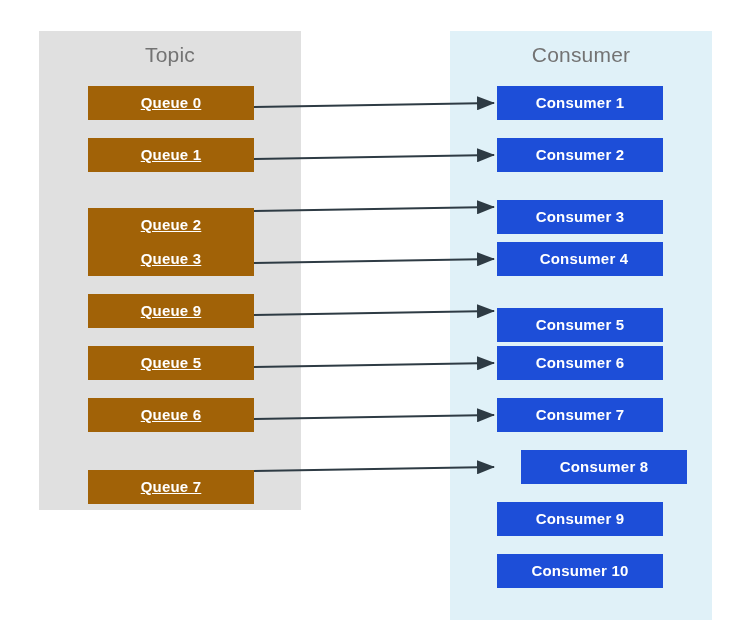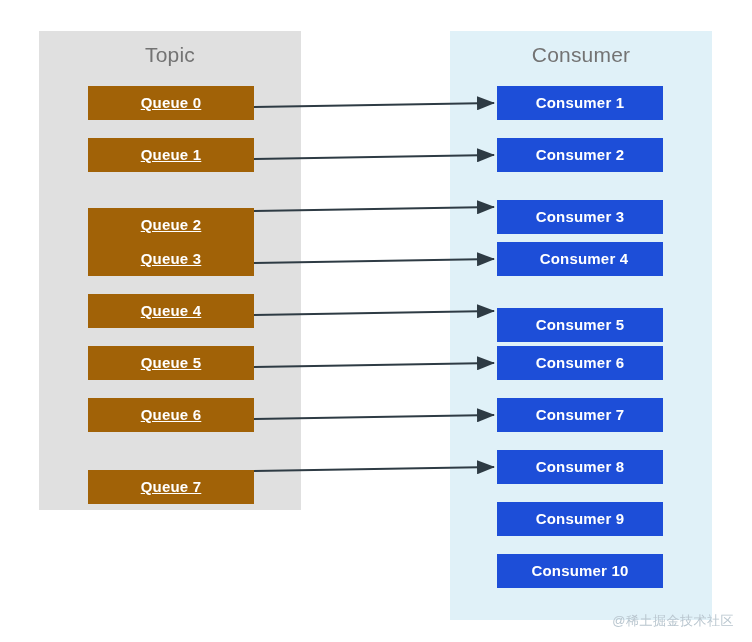--- a/index.html
+++ b/index.html
@@ -97,34 +97,34 @@
 
   <div class="panel" id="consumer-panel">
     <div class="panel-title">Consumer</div>
   </div>
 
   <div id="queue-nodes">
       <div class="node queue-node" style="top: 86px;">Queue 0</div>
       <div class="node queue-node" style="top: 138px;">Queue 1</div>
       <div class="node queue-node" style="top: 208px;">Queue 2</div>
       <div class="node queue-node" style="top: 242px;">Queue 3</div>
-      <div class="node queue-node" style="top: 294px;">Queue 4</div>
+      <div class="node queue-node" style="top: 294px;">Queue 9</div>
       <div class="node queue-node" style="top: 346px;">Queue 5</div>
       <div class="node queue-node" style="top: 398px;">Queue 6</div>
       <div class="node queue-node" style="top: 470px;">Queue 7</div>
     </div>
   <div id="consumer-nodes">
       <div class="node consumer-node" style="top: 86px;">Consumer 1</div>
       <div class="node consumer-node" style="top: 138px;">Consumer 2</div>
       <div class="node consumer-node" style="top: 190px; margin-top: 10px;">Consumer 3</div>
       <div class="node consumer-node" style="top: 242px; padding-left: 8px;">Consumer 4</div>
       <div class="node consumer-node" style="top: 308px;">Consumer 5</div>
       <div class="node consumer-node" style="top: 346px;">Consumer 6</div>
       <div class="node consumer-node" style="top: 398px;">Consumer 7</div>
-      <div class="node consumer-node" style="top: 450px;">Consumer 8</div>
+      <div class="node consumer-node" style="top: 450px; margin-left: 24px;">Consumer 8</div>
       <div class="node consumer-node" style="top: 502px;">Consumer 9</div>
       <div class="node consumer-node" style="top: 554px;">Consumer 10</div>
     </div>
 
   <svg id="arrow-layer" viewBox="0 0 752 642" width="752" height="642" xmlns="http://www.w3.org/2000/svg">
     <defs>
       <marker id="arrowhead" markerWidth="9" markerHeight="7" refX="8.5" refY="3.5" orient="auto" markerUnits="strokeWidth">
         <polygon points="0 0, 9 3.5, 0 7" fill="#2e3b44"></polygon>
       </marker>
     </defs>
@@ -133,15 +133,14 @@
         <line x1="254" y1="159" x2="494" y2="155" stroke="#2e3b44" stroke-width="2" marker-end="url(#arrowhead)"></line>
         <line x1="254" y1="211" x2="494" y2="207" stroke="#2e3b44" stroke-width="2" marker-end="url(#arrowhead)"></line>
         <line x1="254" y1="263" x2="494" y2="259" stroke="#2e3b44" stroke-width="2" marker-end="url(#arrowhead)"></line>
         <line x1="254" y1="315" x2="494" y2="311" stroke="#2e3b44" stroke-width="2" marker-end="url(#arrowhead)"></line>
         <line x1="254" y1="367" x2="494" y2="363" stroke="#2e3b44" stroke-width="2" marker-end="url(#arrowhead)"></line>
         <line x1="254" y1="419" x2="494" y2="415" stroke="#2e3b44" stroke-width="2" marker-end="url(#arrowhead)"></line>
         <line x1="254" y1="471" x2="494" y2="467" stroke="#2e3b44" stroke-width="2" marker-end="url(#arrowhead)"></line>
       </g>
   </svg>
 
-  <div id="watermark">@稀土掘金技术社区</div>
 
 </div>
 
 </body></html>

